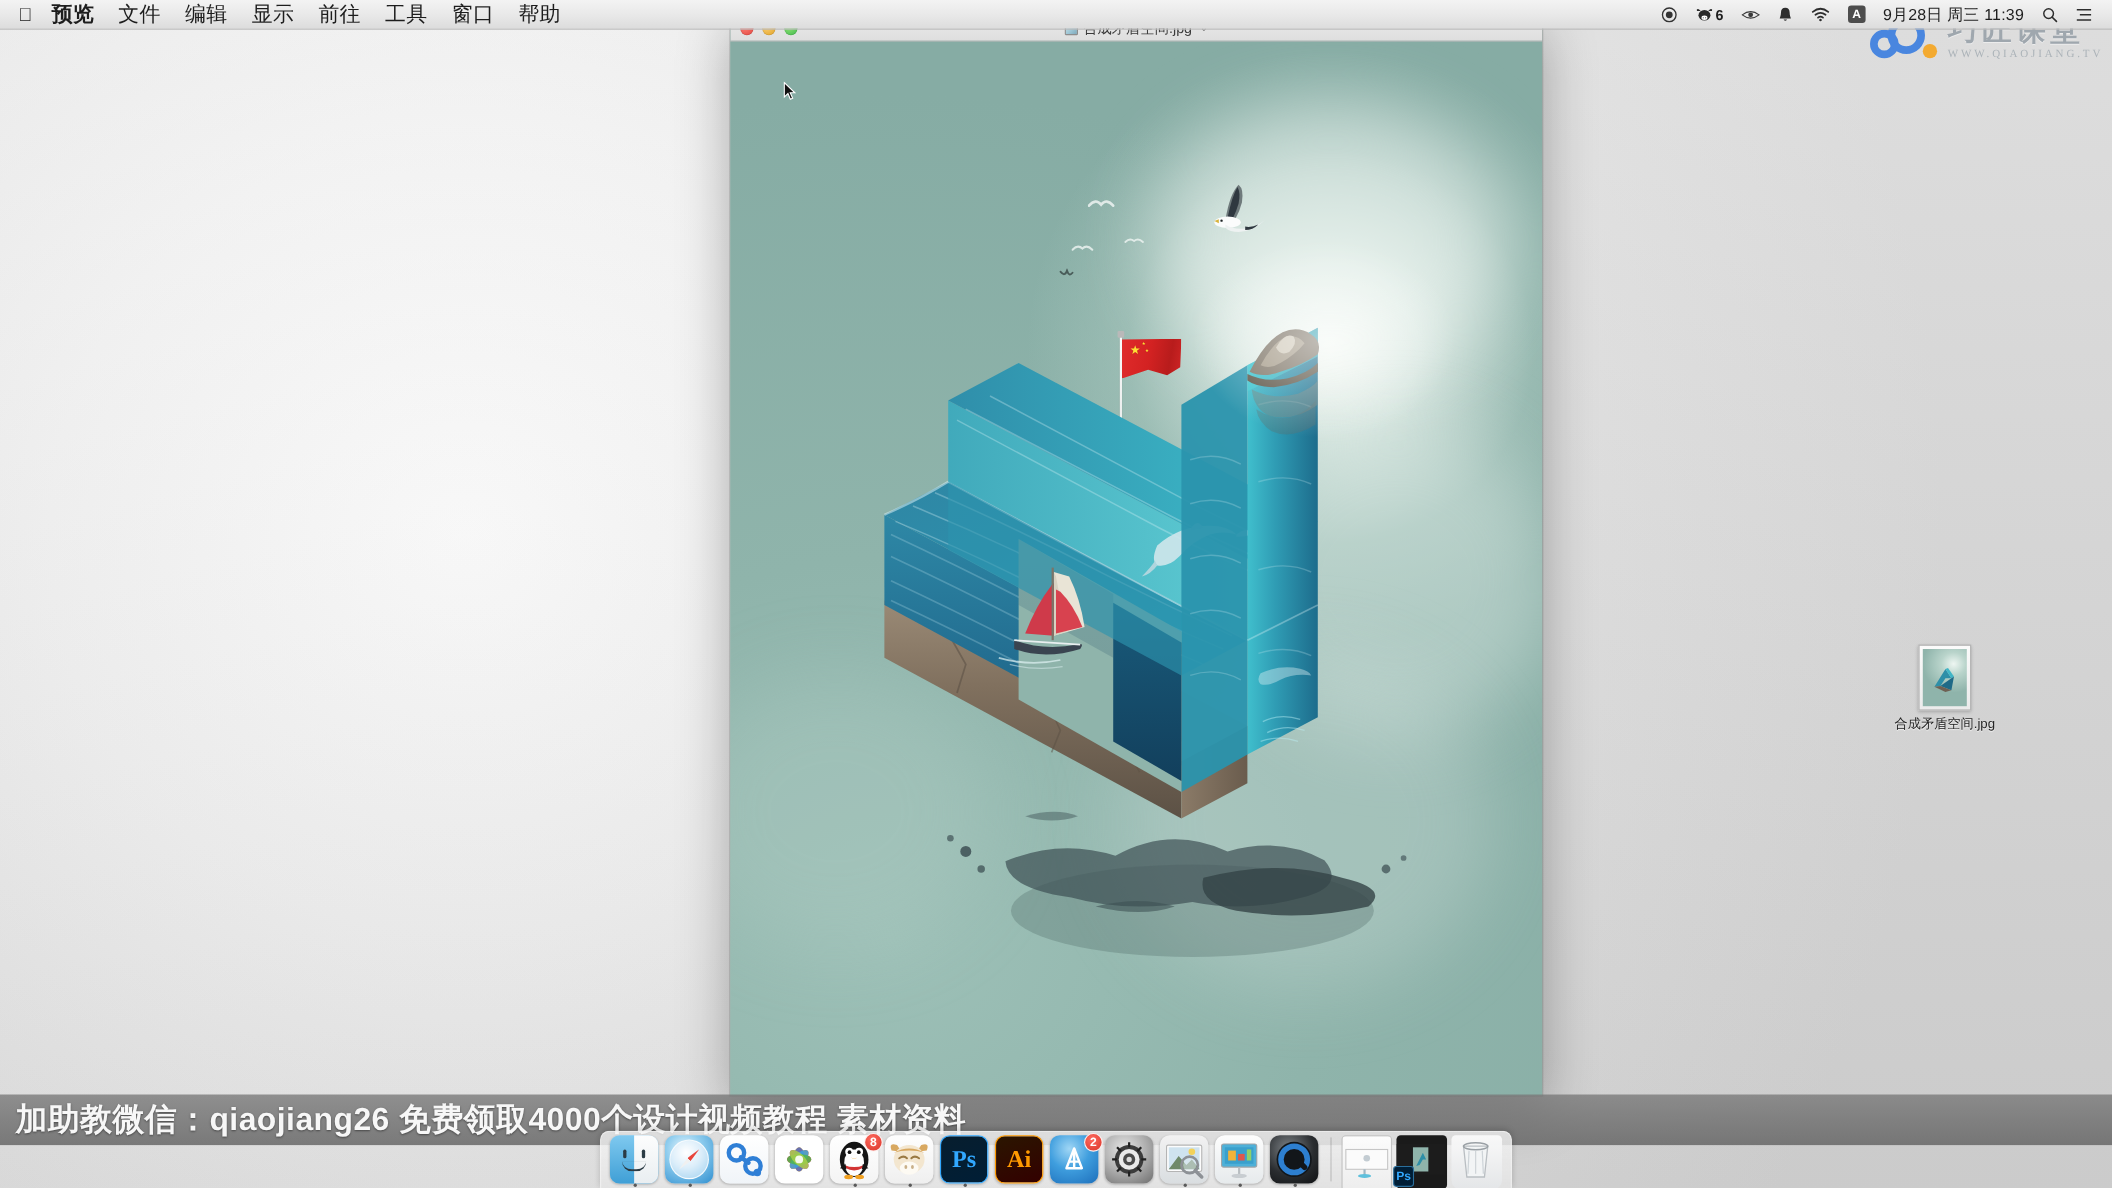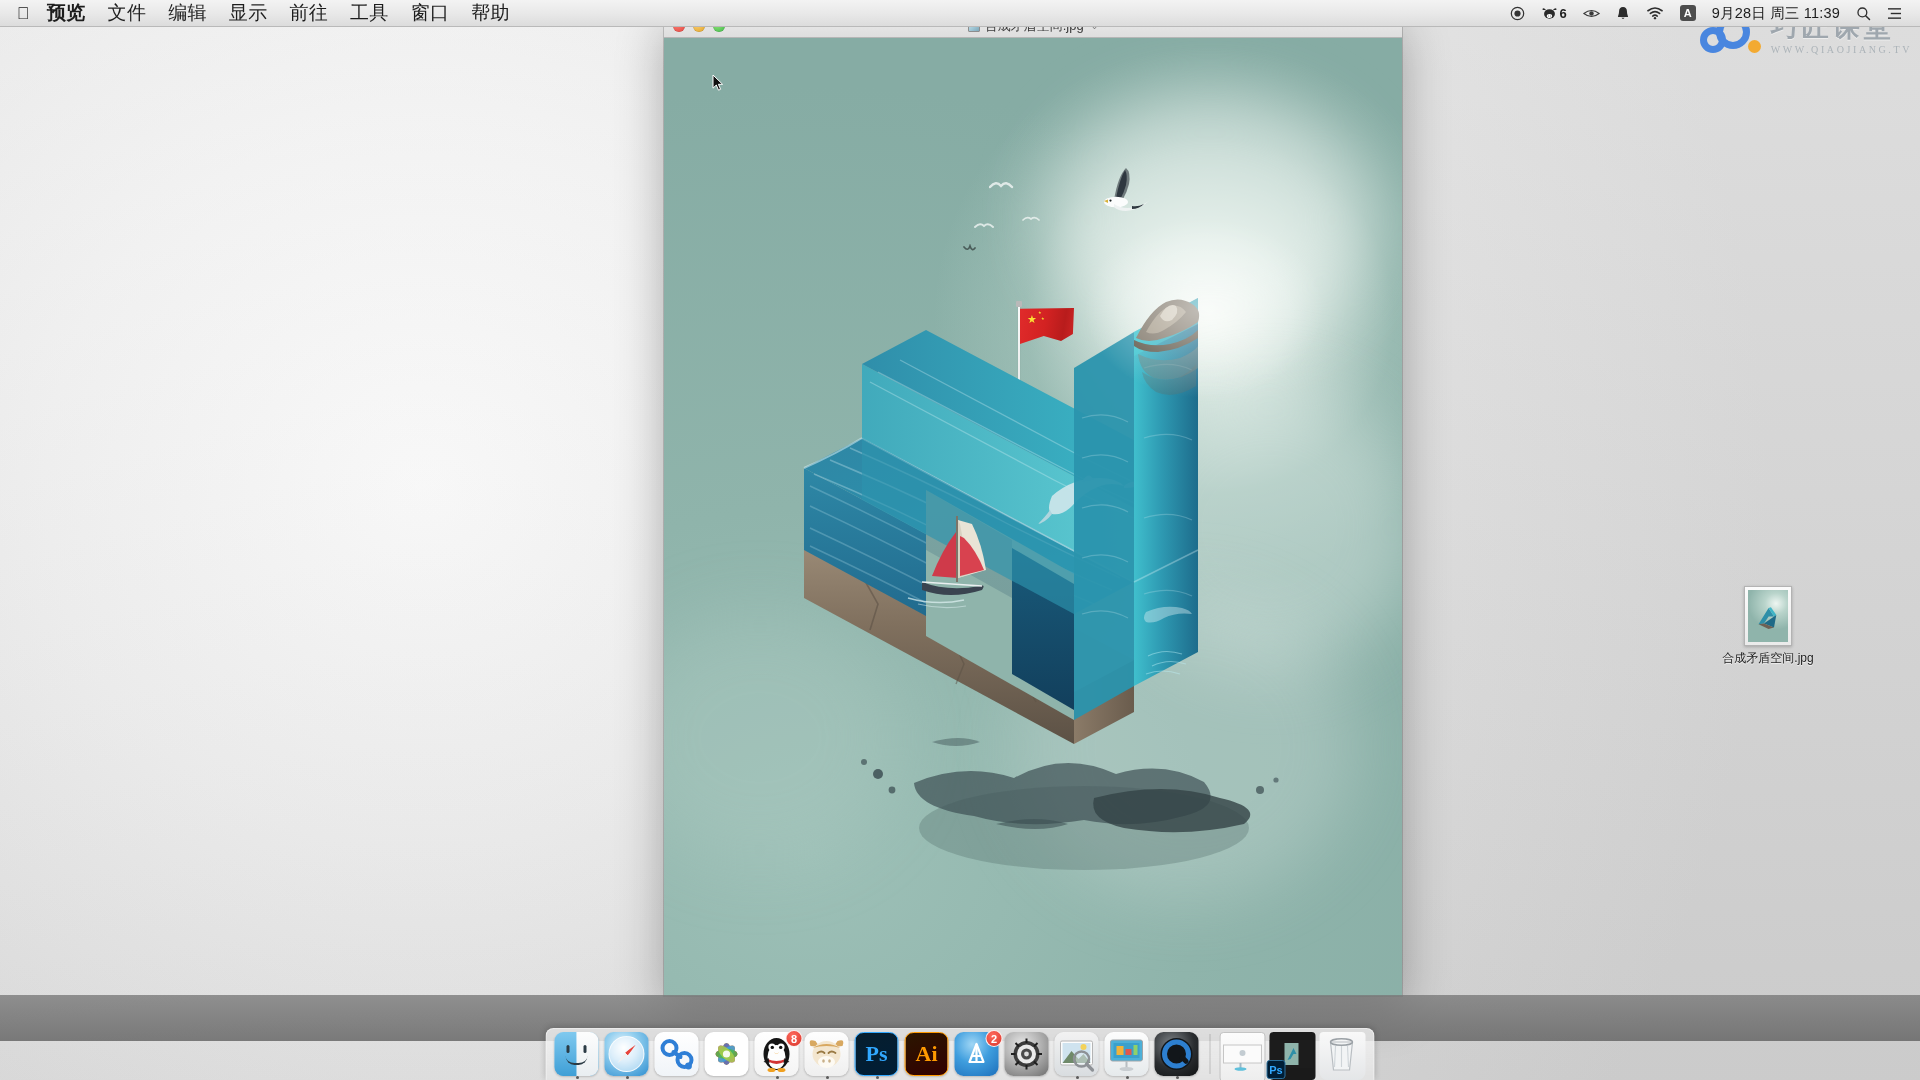--- a/index.html
+++ b/index.html
@@ -597,20 +597,21 @@
       <path d="M470 544 Q502 528 534 512" stroke="#dff4f7" stroke-width="1.6" fill="none" opacity=".35"></path>
     </svg>
 
     <svg id="cursor" viewBox="0 0 12 18">
       <path d="M1 1 L1 14.2 L4.3 11 L6.5 16.2 L8.6 15.3 L6.4 10.3 L10.6 10.3 Z" fill="#111" stroke="#fff" stroke-width="1"></path>
     </svg>
   </div>
 </div>
 
 <div id="banner">
+  <div class="btxt">加助教微信：qiaojiang26   免费领取4000个设计视频教程 素材资料</div>
 </div>
 
 <div id="dock">
 
   <div class="dock-app">
     <div class="ico ic-finder">
       <div class="face">
           <div class="lh"></div>
           <div class="rh"></div>
         </div>

